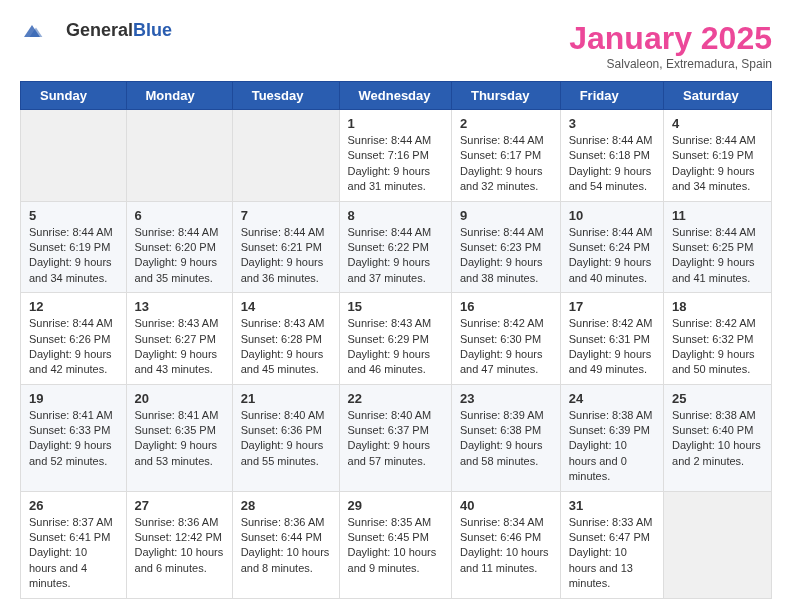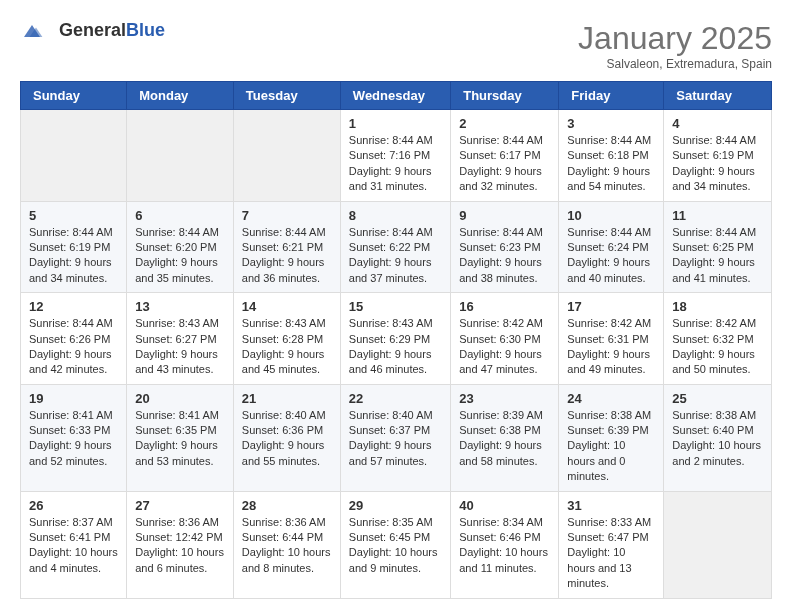--- a/index.html
+++ b/index.html
@@ -12,48 +12,48 @@
     }
     .header-area {
       display: flex;
       justify-content: space-between;
       align-items: flex-start;
       margin-bottom: 10px;
     }
     .logo {
       display: flex;
       align-items: center;
-      gap: 15px;
+      gap: 22px;
     }
     .logo-icon {
       width: 24px;
       height: 20px;
     }
     .title-area {
       text-align: right;
     }
     .month-title {
       font-size: 32px;
-      font-weight: normal;
-      color: #737373;
+      font-weight: bold;
+      color: #ec4899;
     }
     .location-title {
       font-size: 12px;
       color: #555;
     }
     .calendar {
       width: 100%;
       border-collapse: collapse;
       border: 1px solid #ccc;
     }
     .calendar th {
       background-color: #2a5db0;
       color: #fff;
       text-align: left;
-      padding: 6px 12px;
+      padding: 6px 19px;
       font-size: 13px;
       border: 1px solid #1e4a9a;
     }
     .calendar td {
       vertical-align: top;
       padding: 6px 8px;
       border: 1px solid #ddd;
       font-size: 11px;
       color: #333;
       min-height: 80px;

